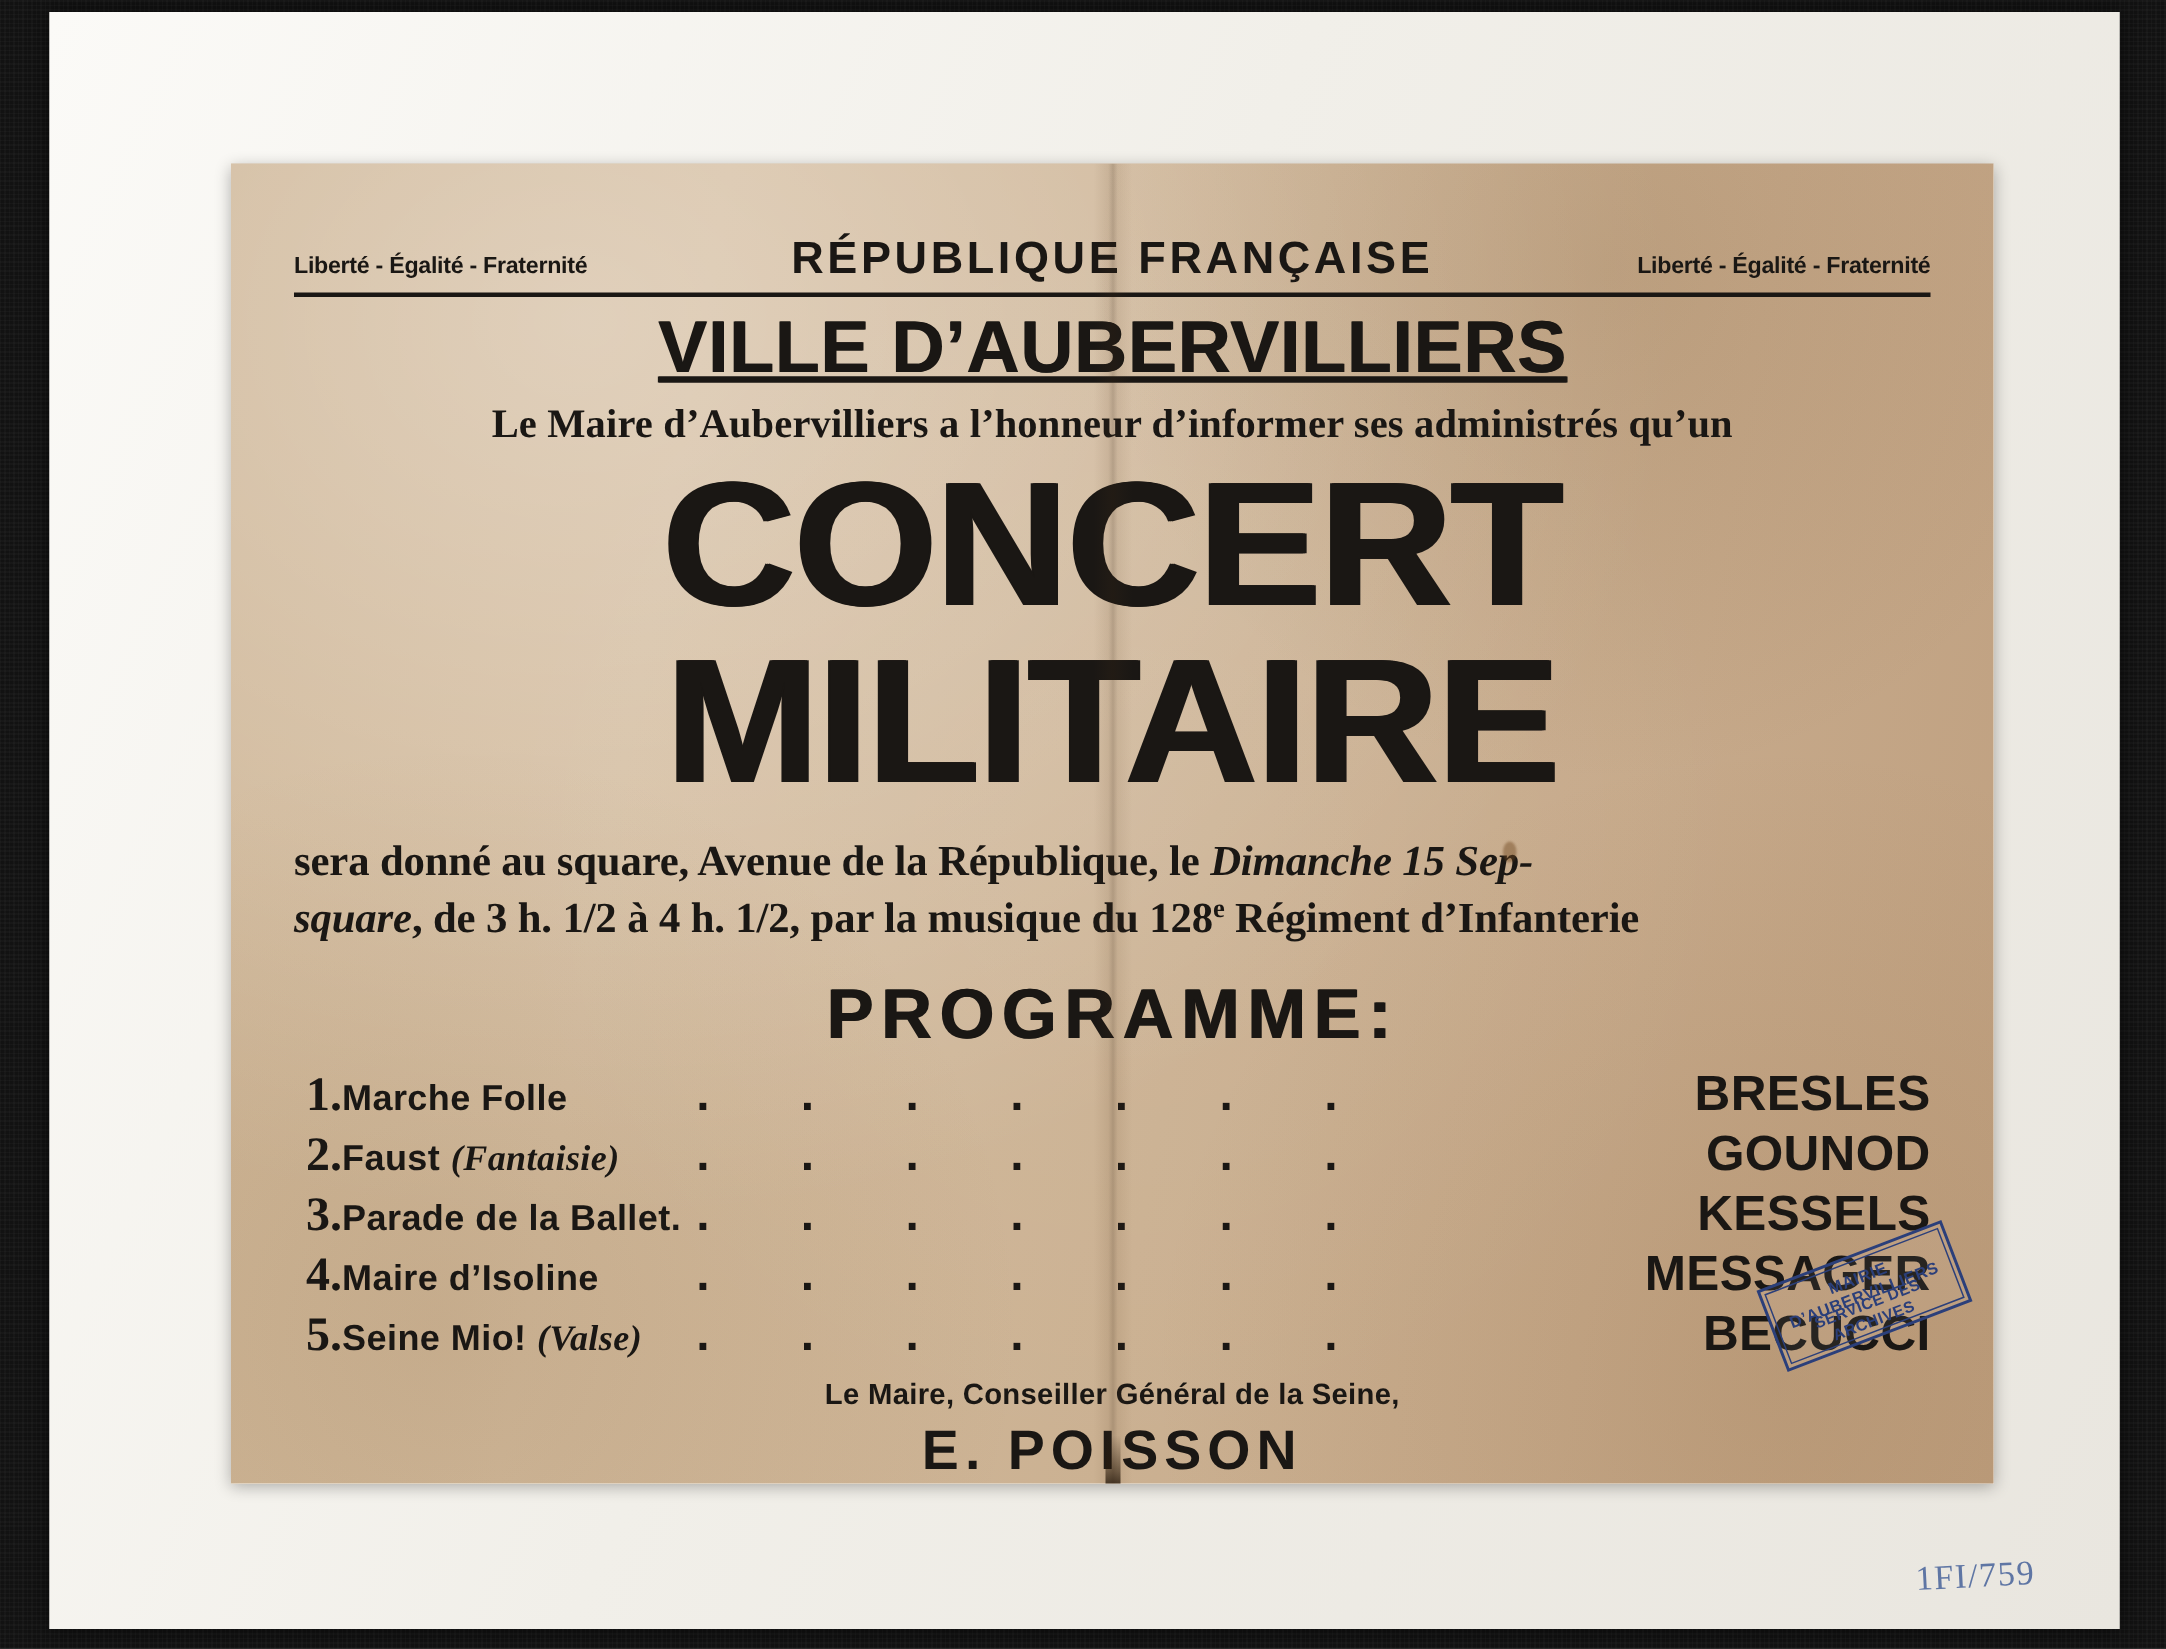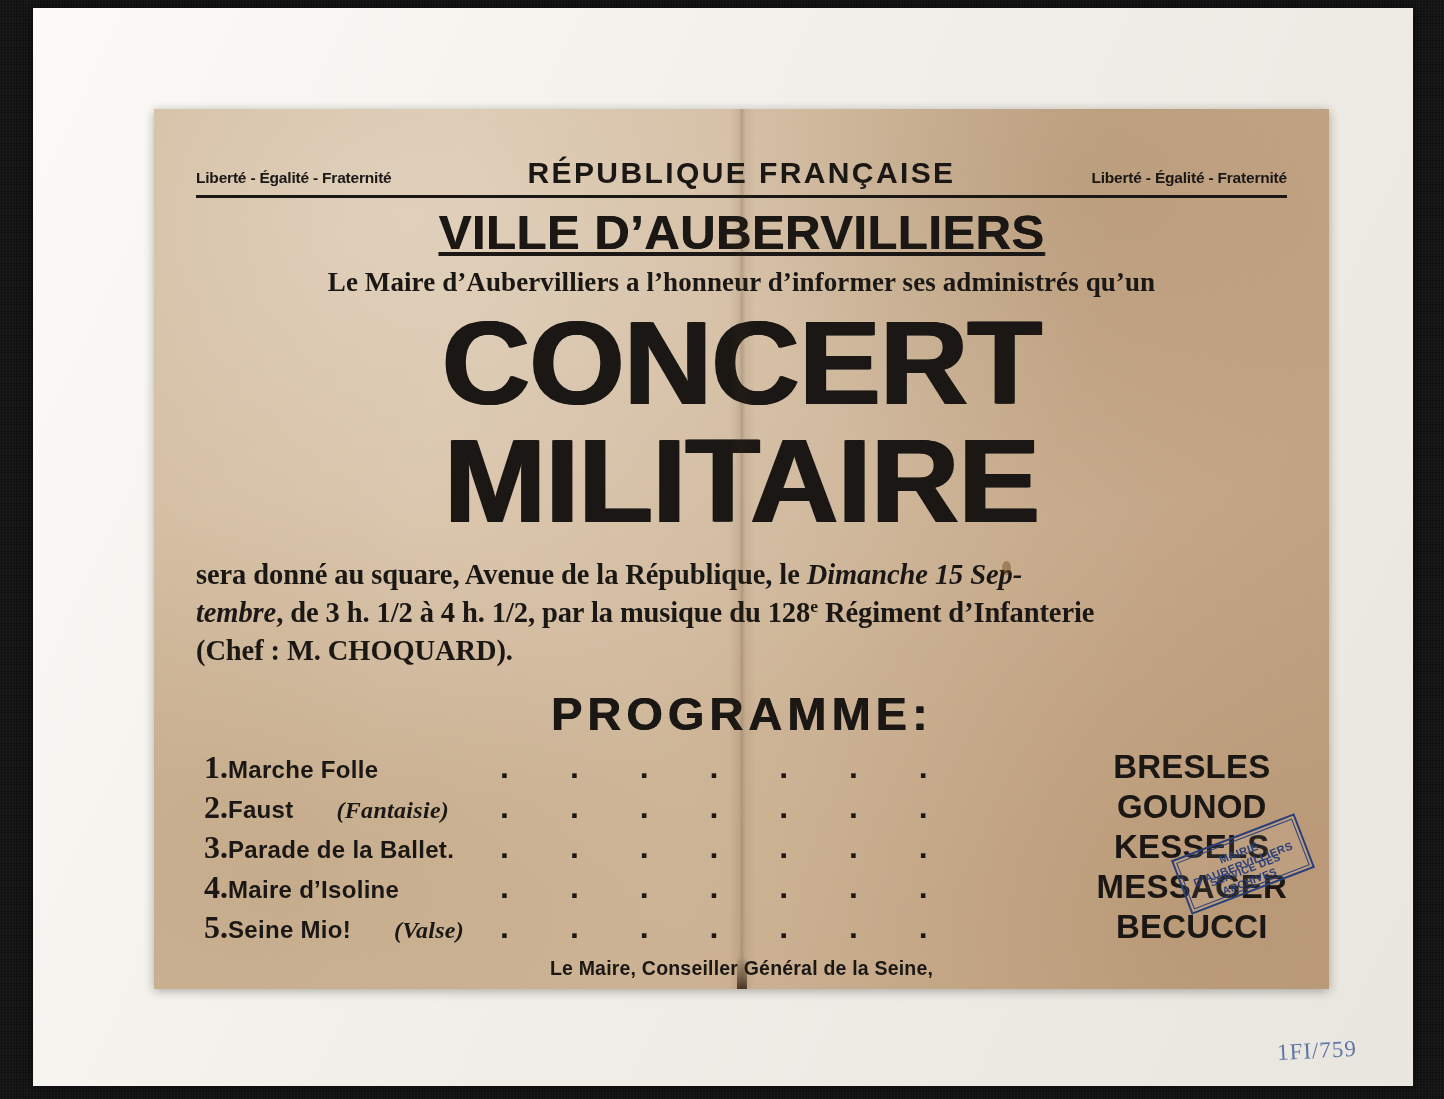--- a/index.html
+++ b/index.html
@@ -201,41 +201,40 @@
   .piece {
     font-weight: bold;
     font-size: 24px;
     letter-spacing: 0.3px;
     padding-right: 10px !important;
   }
   .piece i {
     font-family: "Liberation Serif", serif;
     font-style: italic;
     font-weight: bold;
-    margin-left: 36px;
   }
   .leader {
     width: 100%;
     font-size: 32px;
     font-weight: bold;
     letter-spacing: 1px;
     color: #1a1714;
     overflow: hidden;
   }
   .leader span {
     display: inline-block;
     width: 100%;
     letter-spacing: 26px;
     word-spacing: 0;
     white-space: nowrap;
   }
   .composer {
     font-weight: bold;
     font-size: 33px;
-    text-align: center;
+    text-align: right;
     padding-left: 14px !important;
     letter-spacing: 0.2px;
   }
 
   .signature-block {
     text-align: center;
     margin-top: 10px;
   }
   .maire-line {
     font-family: "Liberation Sans", sans-serif;
@@ -333,22 +332,21 @@
       <div class="rule-thick"></div>
 
       <div class="ville"><u>VILLE D’AUBERVILLIERS</u></div>
 
       <div class="informer">Le  Maire d’Aubervilliers a l’honneur d’informer ses administrés qu’un</div>
 
       <div class="concert">CONCERT MILITAIRE</div>
 
       <div class="para">
         <span>sera donné au square, Avenue de la République, le </span><i>Dimanche 15 Sep-</i><br>
-        <i>tembre</i><span>, de 3 h. 1/2 à 4 h. 1/2, par la musique du 128</span><sup>e</sup><span> Régiment d’Infanterie</span><br>
-        <span>(Chef : M. CHOQUARD).</span>
+        <i>square</i><span>, de 3 h. 1/2 à 4 h. 1/2, par la musique du 128</span><sup>e</sup><span> Régiment d’Infanterie</span><br>
       </div>
 
       <div class="programme">PROGRAMME:</div>
 
       <table class="prog">
         <tbody>
           <tr>
             <td class="num">1.</td>
             <td class="piece"><span>Marche Folle</span><i></i></td>
             <td class="leader"><span>. . . . . . .</span></td>

